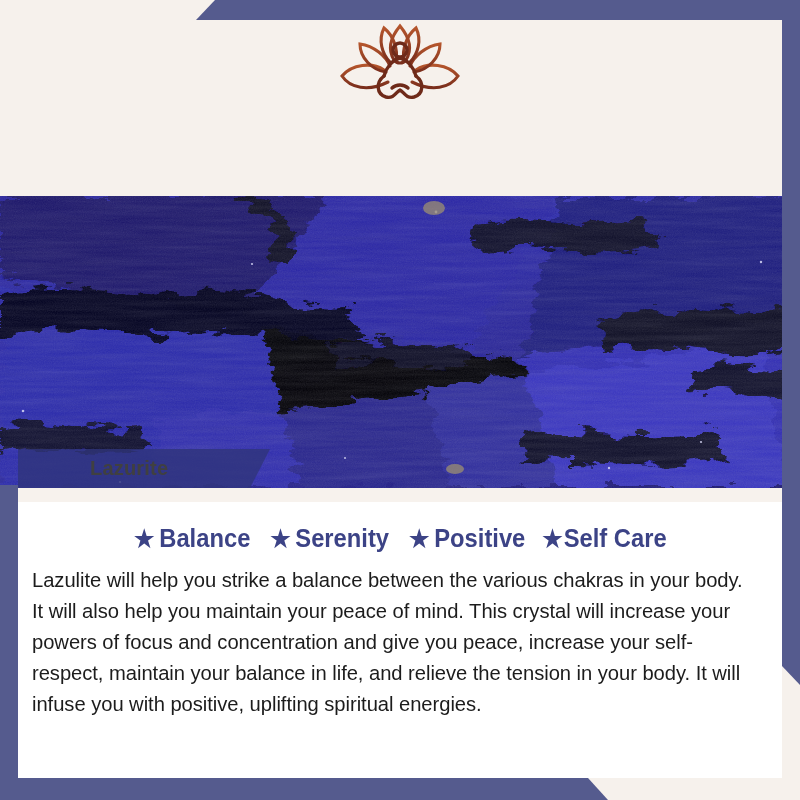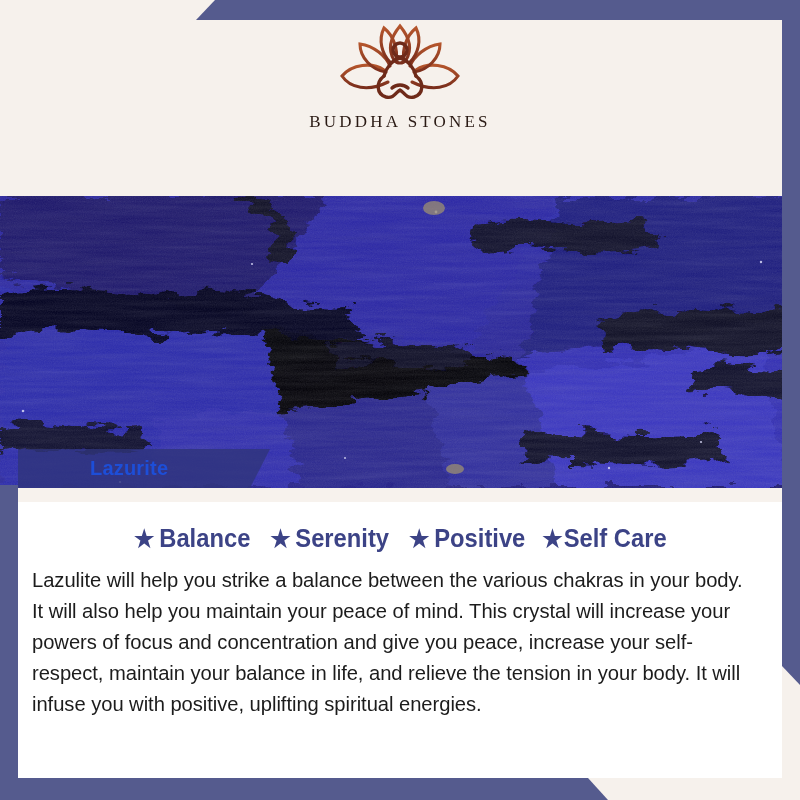--- a/index.html
+++ b/index.html
@@ -127,21 +127,21 @@
     left: 18px;
     height: 39px;
     width: 252px;
     background: rgba(47,52,122,0.80);
     clip-path: polygon(0 0, 252px 0, 232px 39px, 0 39px);
     display: flex;
     align-items: center;
     z-index: 5;
   }
   .stone-label-text {
-    color: #1d4ed8;
+    color: #404040;
     font-family: "Liberation Sans", sans-serif;
     font-weight: bold;
     font-size: 20px;
     padding-left: 72px;
     letter-spacing: 0.2px;
   }
 
   
   .card {
     position: absolute;
@@ -318,21 +318,20 @@
 
             <path d="M66 38 C58 40 52 48 50 56"></path>
             <path d="M66 38 C74 40 80 48 82 56"></path>
 
             <path d="M50 56 C42 62 42 74 52 77 C60 79 62 72 66 70 C70 72 72 79 80 77 C90 74 90 62 82 56"></path>
 
             <path d="M58 68 C62 64 70 64 74 68"></path>
           </g>
         </svg>
       </span>
-      <span class="logo-text">BUDDHA STONES</span>
     </div>
   </div>
 
 
   <div class="stone-label">
     <span class="stone-label-text">Lazurite</span>
   </div>
 
   <div class="card">
     <div class="card-top-fade"></div>

